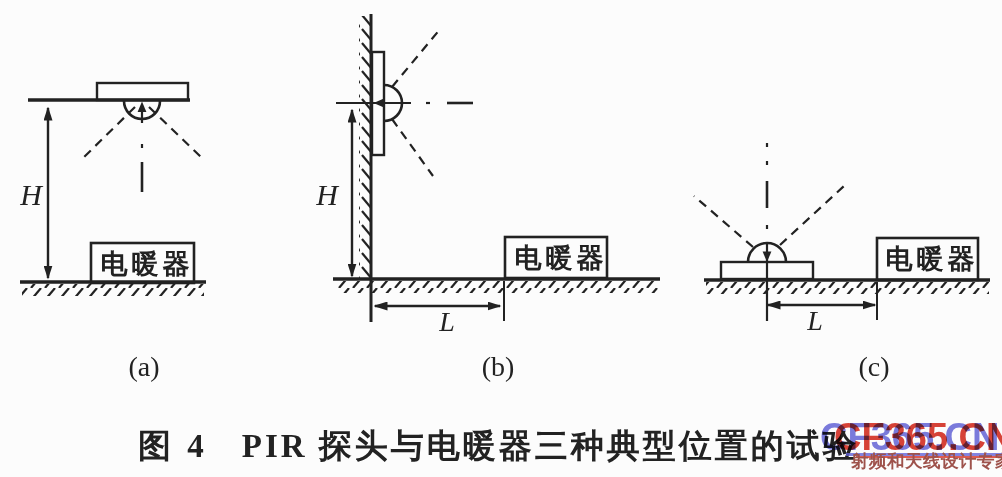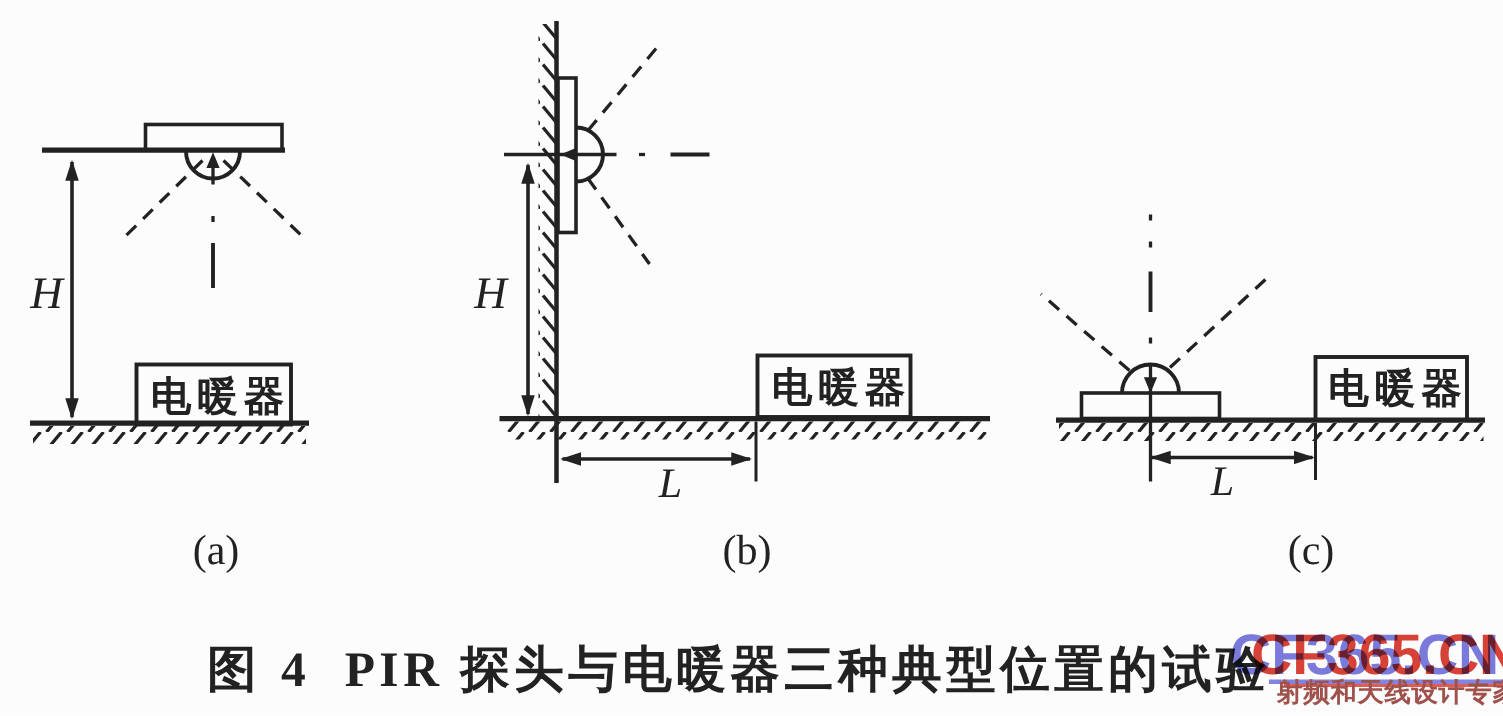--- a/index.html
+++ b/index.html
@@ -26,21 +26,21 @@
   .dim-t-l{font-family:"Liberation Serif",serif;font-style:italic;font-size:28px;}
   .heater-t{font-family:"Liberation Serif",serif;font-weight:600;font-size:27px;letter-spacing:4px;}
   .panel-t{font-family:"Liberation Serif",serif;font-size:28px;}
   
   .caption{
     position:absolute;left:138px;top:424px;
     font-family:"Liberation Serif",serif;
     font-weight:700;font-size:33px;color:var(--ink,#222);
     white-space:nowrap;
   }
-  .caption .prefix{letter-spacing:4px;margin-right:22px;}
+  .caption .prefix{letter-spacing:4px;margin-right:34px;}
   .caption .body{letter-spacing:3px;}
   
   .wm-logo{
     position:absolute;top:416px;
     font-family:"Liberation Sans",sans-serif;
     font-weight:700;font-size:38px;letter-spacing:0px;
     white-space:nowrap;mix-blend-mode:multiply;
   }
   .wm-blue{left:820px;color:var(--wm_blue,#6464d8);opacity:.85;}
   .wm-red{left:834px;color:var(--wm_red,#d63326);opacity:.92;}

